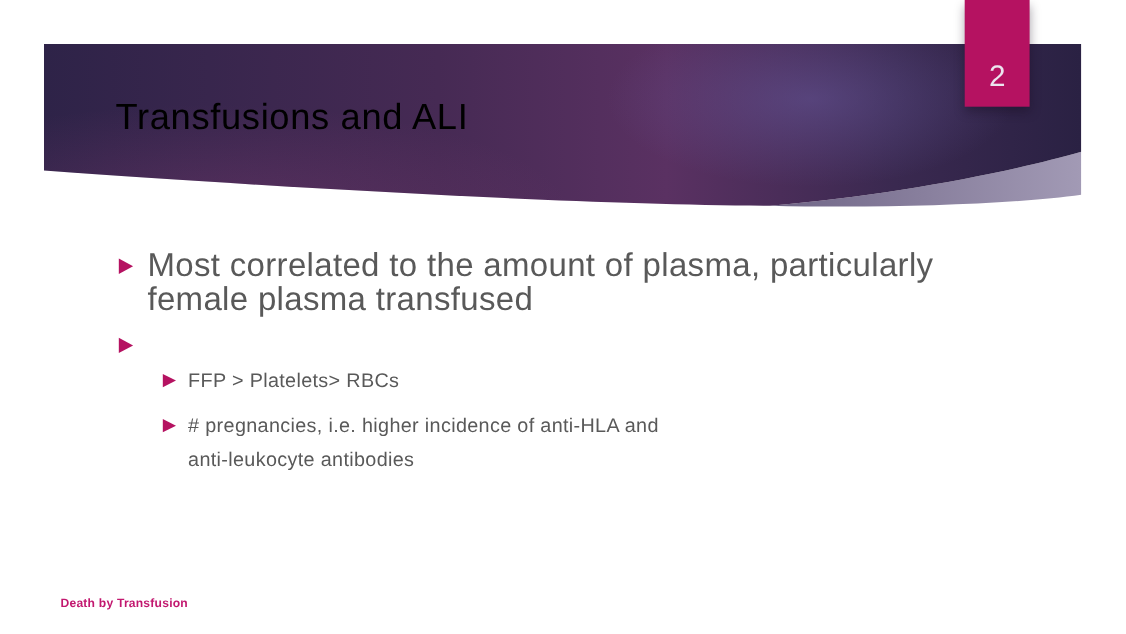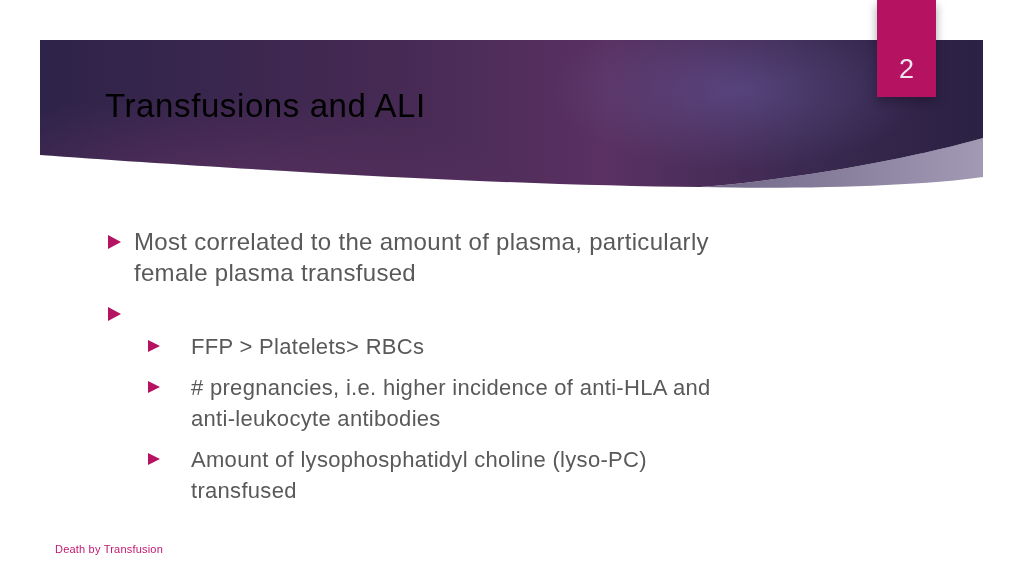--- a/index.html
+++ b/index.html
@@ -29,37 +29,37 @@
     z-index:4;
   }
   .page-tab .num {
     color:#ece5ef; font-size:27px; font-weight:300; padding-bottom:12px;
   }
 
   
   .content { position:absolute; left:108px; top:226px; width:770px; z-index:2; }
   .li { display:flex; align-items:flex-start; color:#595959; }
   .li .txt { white-space:pre-line; letter-spacing:0.3px; }
-  .lvl1 { font-size:24px; line-height:31px; margin-bottom:10px; }
-  .lvl2 { font-size:22px; line-height:31px; margin-left:40px; margin-bottom:10px;gap:20px; }
+  .lvl1 { font-size:30px; line-height:31px; margin-bottom:10px; }
+  .lvl2 { font-size:18px; line-height:31px; margin-left:40px; margin-bottom:10px; }
   .lvl1 + .lvl2 { margin-top:4px; }
   .tri {
     flex:0 0 auto; width:0; height:0;
     border-top:7px solid transparent; border-bottom:7px solid transparent;
     border-left:13px solid #b51261;
     margin-top:9px; margin-right:13px;
   }
   .lvl2 .tri {
     border-top-width:6.5px; border-bottom-width:6.5px; border-left-width:12px;
     margin-top:9px; margin-right:11px;
   }
 
   .footer {
     position:absolute; left:55px; top:543px;
-    font-size:11px; font-weight:normal; letter-spacing:0.2px;
+    font-size:11px; font-weight:bold; letter-spacing:0.2px;
     color:#c2186f; z-index:2;
   }
 </style>
 </head>
 <body>
 
 <div class="slide">
 
   <svg class="band-svg" viewBox="0 0 943 150" preserveAspectRatio="none" aria-hidden="true">
     <defs>
@@ -119,23 +119,18 @@
       <span class="tri"></span>
       <span class="txt">FFP &gt; Platelets&gt; RBCs</span>
     </div>
 
     <div class="li lvl2">
       <span class="tri"></span>
       <span class="txt"># pregnancies, i.e. higher incidence of anti-HLA and
 anti-leukocyte antibodies</span>
     </div>
 
-    <div class="li lvl2">
-      <span class="tri"></span>
-      <span class="txt">Amount of lysophosphatidyl choline (lyso-PC)
-transfused</span>
-    </div>
 
   </div>
 
   <div class="footer">Death by Transfusion</div>
 
 </div>
 
 </body></html>

